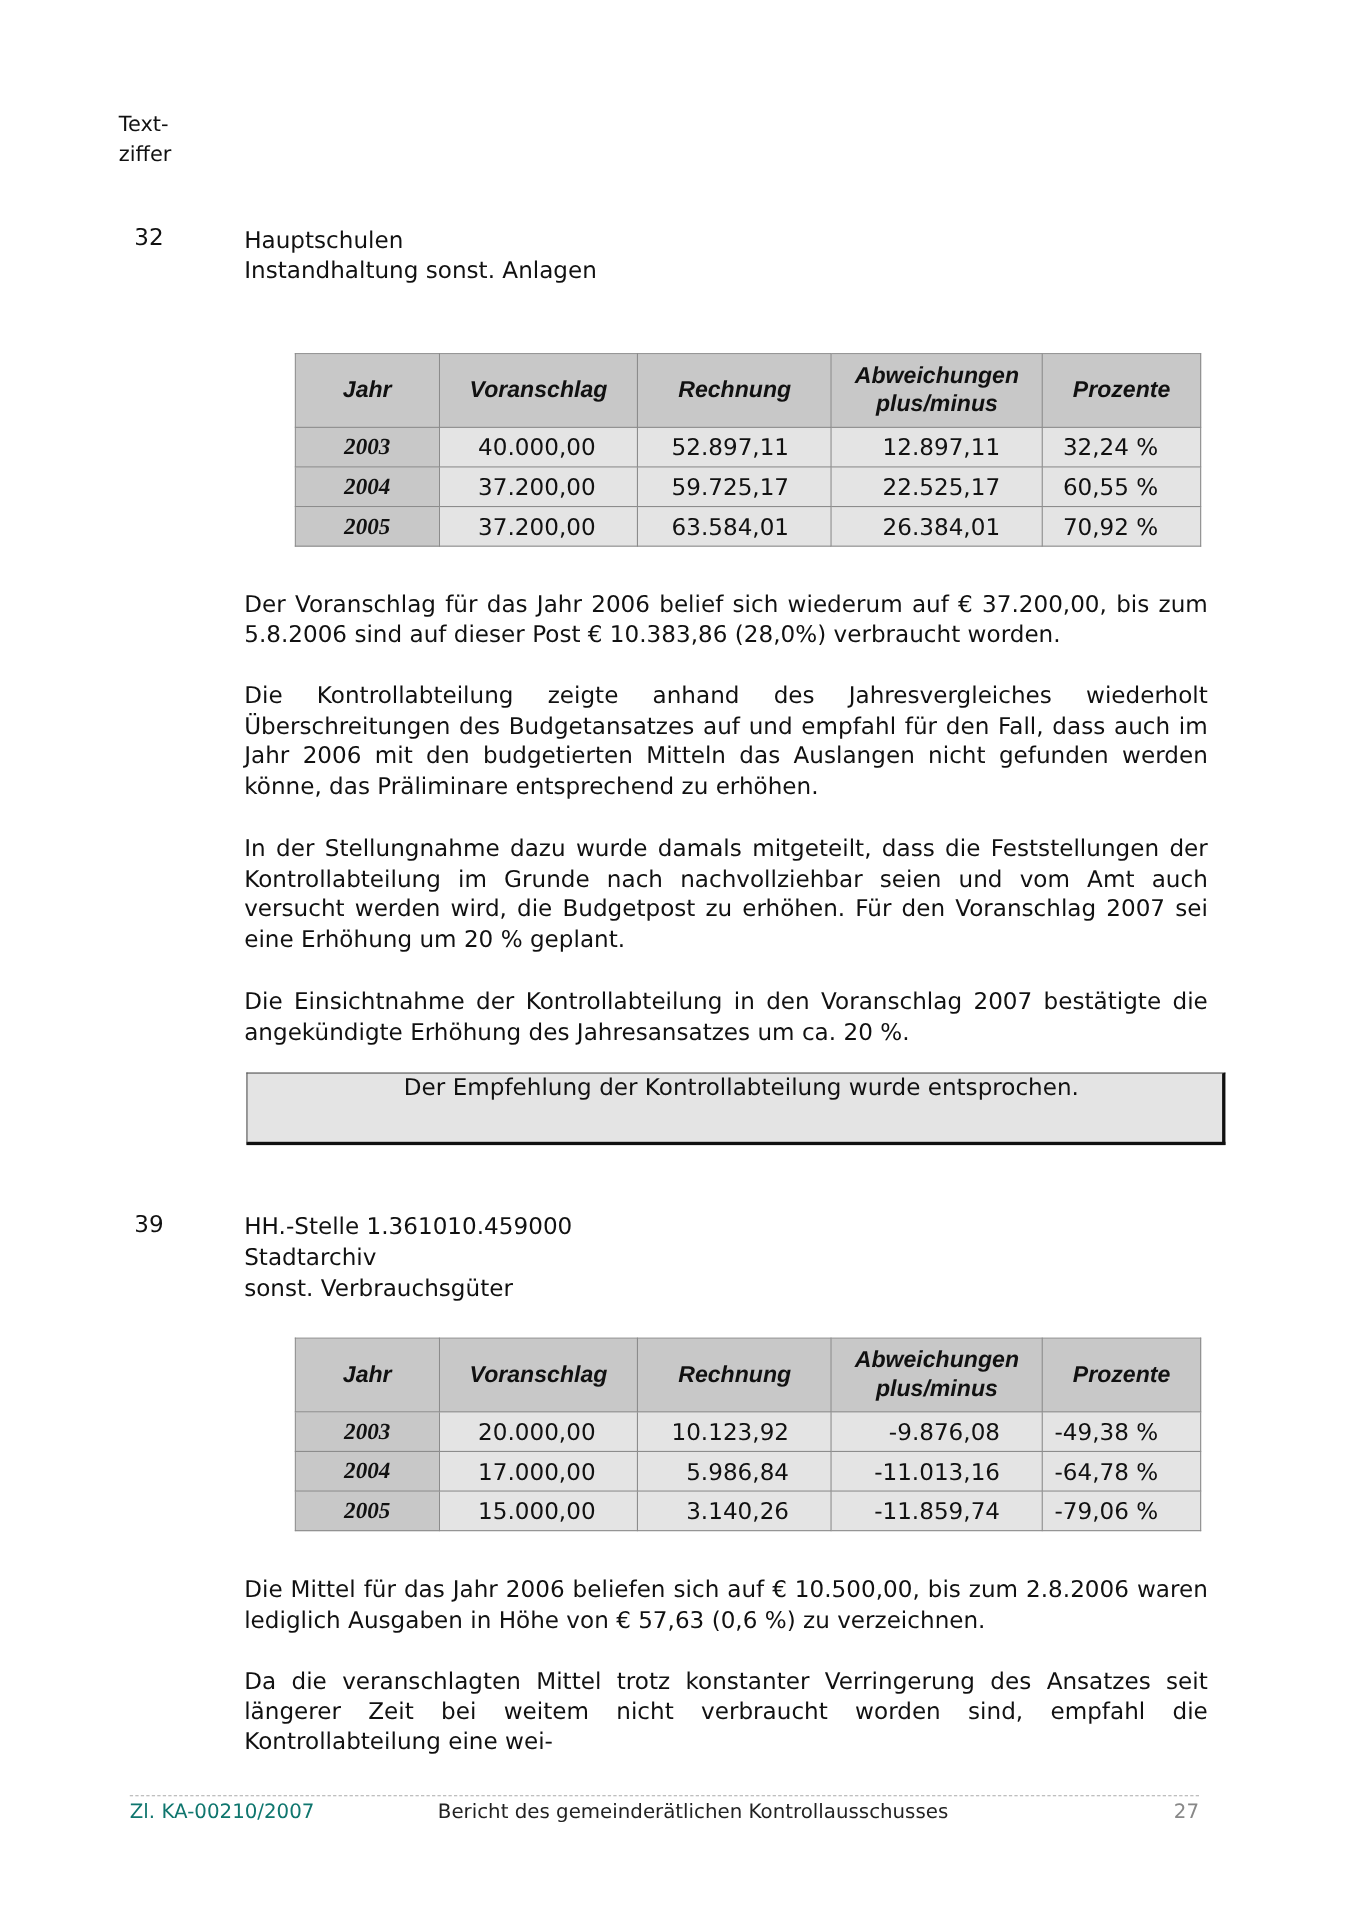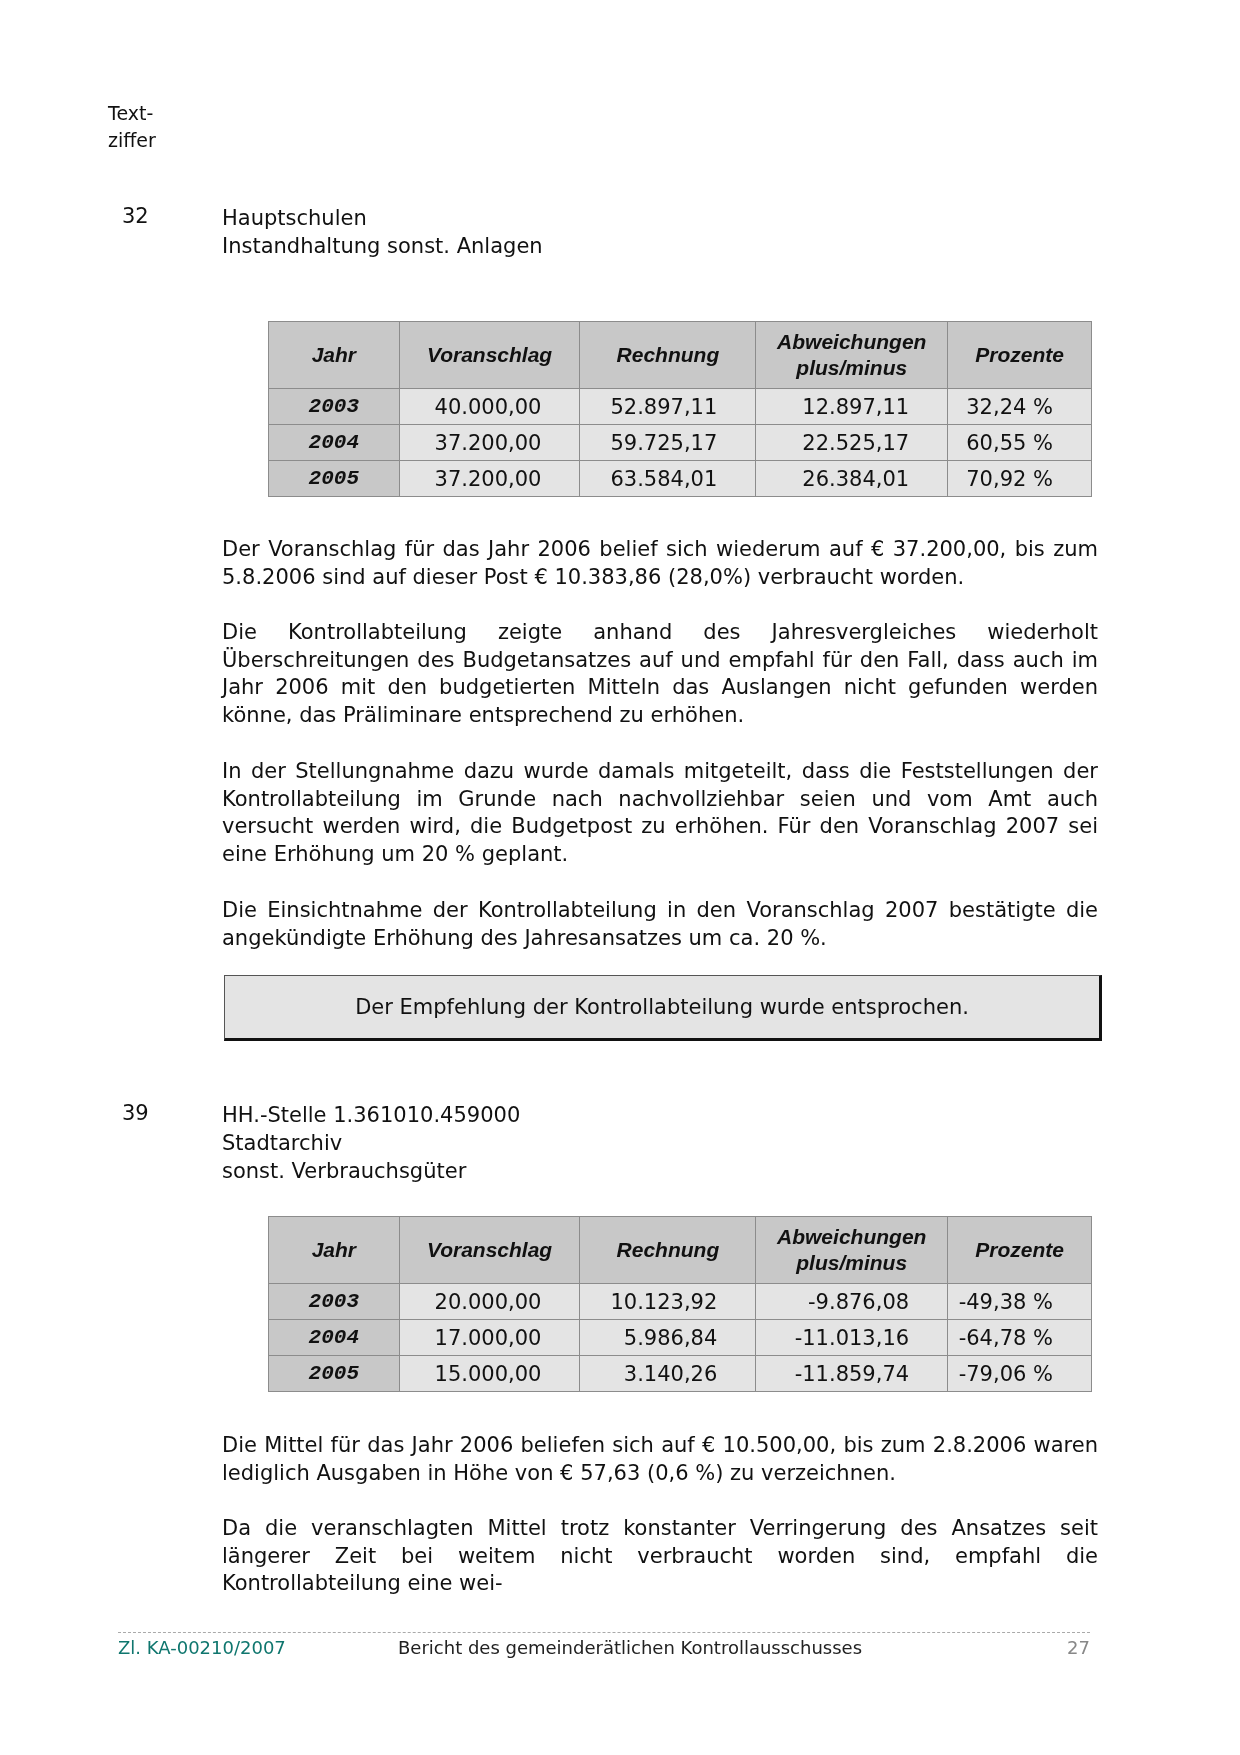--- a/index.html
+++ b/index.html
@@ -10,25 +10,25 @@
   .section-num { left: 122px; font-size: 21px; }
   .heading { left: 222px; font-size: 21px; line-height: 28px; }
   .para { left: 222px; width: 876px; font-size: 21px; line-height: 27.5px;
           text-align: justify; }
   table.data { position: absolute; left: 268px; width: 824px; border-collapse: collapse;
                font-size: 21px; }
   table.data th, table.data td { border: 1px solid #8c8c8c; }
   table.data th { background: #c8c8c8; font-family: "Liberation Sans", sans-serif;
                   font-style: italic; font-weight: bold; height: 64px; line-height: 26px; }
   table.data td { background: #e4e4e4; height: 35px; padding: 0 38px 0 0; text-align: right; }
-  table.data td.year { background: #c8c8c8; font-family: Liberation Mono, monospace;
+  table.data td.year { background: #c8c8c8; font-family: Liberation Serif, serif;
                        font-style: italic; font-weight: bold; text-align: center; padding: 0; }
   .result-box { left: 224px; top: 975px; width: 874px; height: 62px; background: #e4e4e4;
                 border: 1px solid #555; border-right: 3px solid #111; border-bottom: 3px solid #111;
-                display: flex; align-items: center; justify-content: center; font-size: 21px; }
+                display: flex; align-items: flex-start; justify-content: center; font-size: 21px; padding-left: 12px; }
   .footer-line { left: 118px; top: 1632px; width: 972px; border-top: 1px dashed #aaa; }
   .footer { top: 1637px; font-size: 18px; }
 </style>
 </head>
 <body>
 
 <div class="abs margin-label">
   <div>Text-</div>
   <div>ziffer</div>
 </div>

